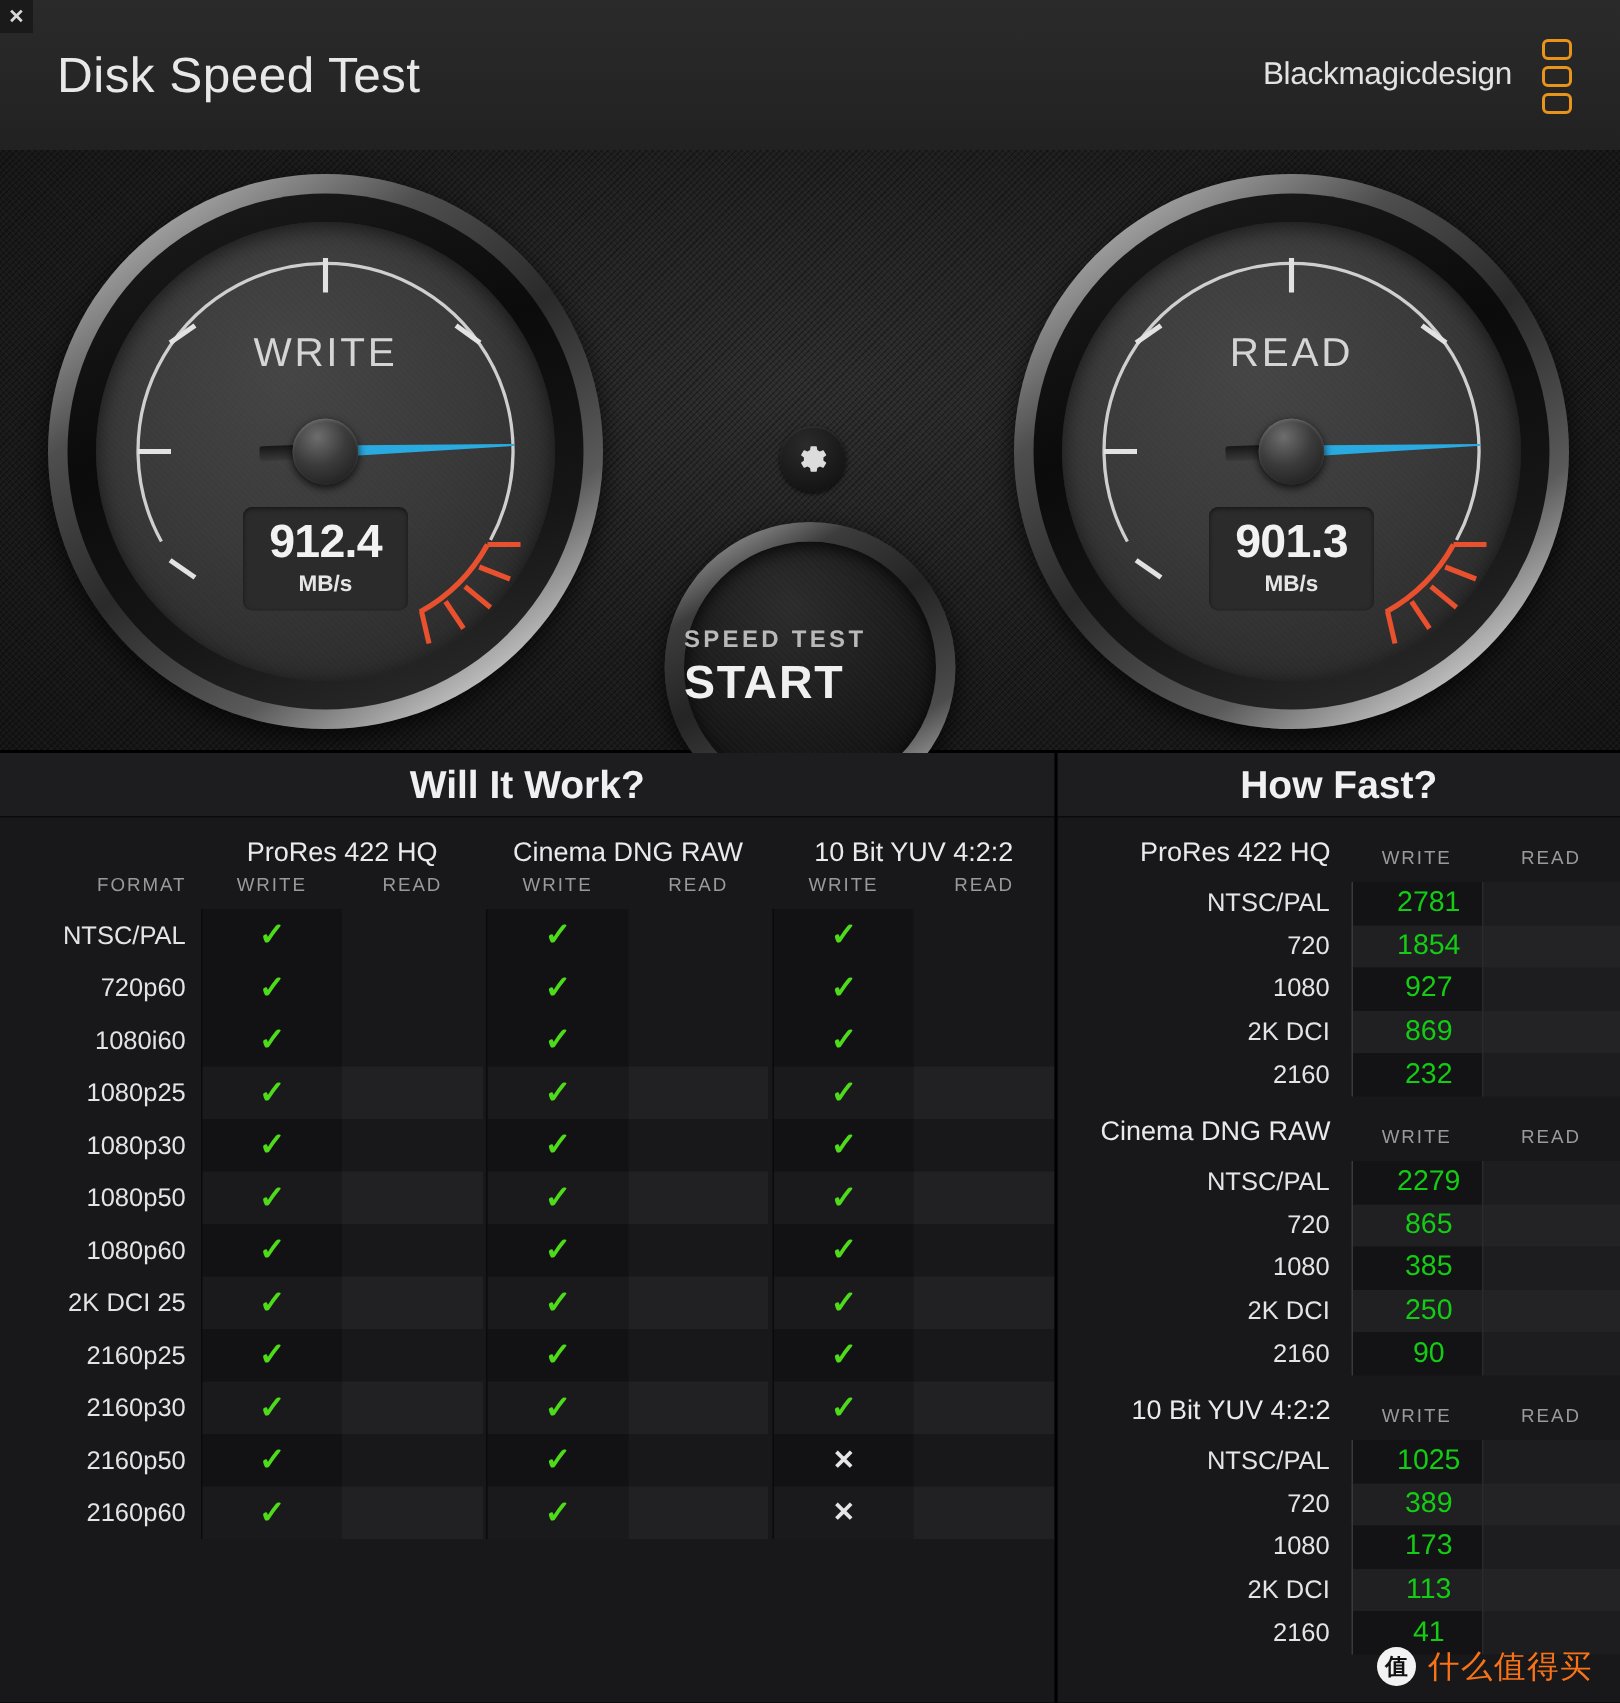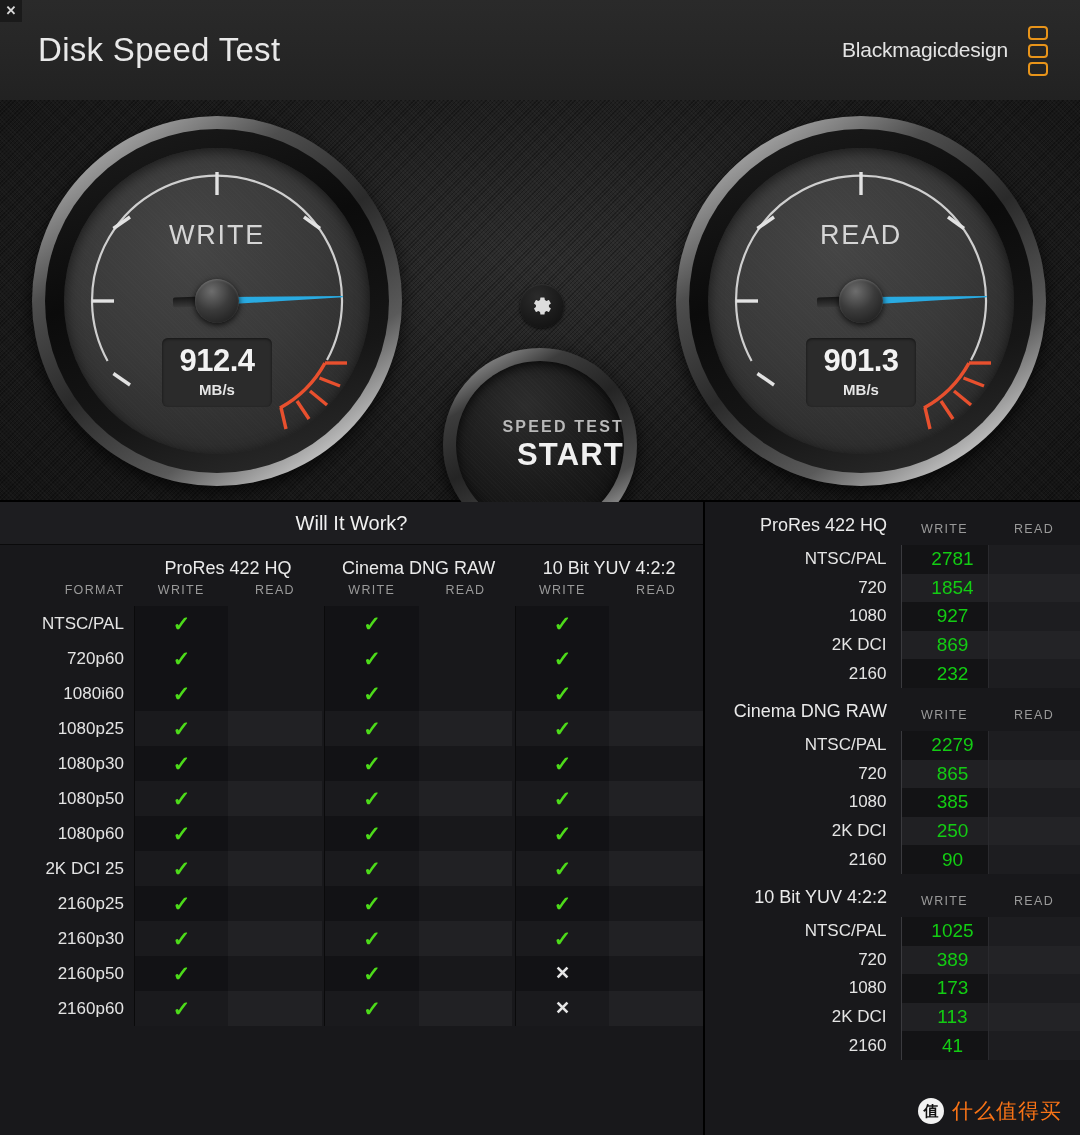--- a/index.html
+++ b/index.html
@@ -132,31 +132,31 @@
     background:linear-gradient(150deg,#d8d8d8 0%,#8e8e8e 10%,#3c3c3c 24%,#242424 45%,#4c4c4c 74%,#b6b6b6 92%,#6a6a6a 100%);
     box-shadow:0 5px 16px rgba(0,0,0,.8);
     display:flex; align-items:center; justify-content:center;
   }
   #start-btn .inner {
     width:168px; height:168px; border-radius:50%;
     background:
       repeating-linear-gradient(45deg, rgba(255,255,255,.016) 0 1px, transparent 1px 3px),
       radial-gradient(circle at 42% 26%, #2c2c2c 0%, #1b1b1b 50%, #0c0c0c 100%);
     box-shadow:inset 0 3px 12px rgba(0,0,0,.8);
-    display:flex; flex-direction:column; align-items:flex-end; justify-content:center;
+    display:flex; flex-direction:column; align-items:flex-start; justify-content:center;
   }
   #start-btn .l1 { font-size:16px; color:#b9b9b9; letter-spacing:2.2px; font-weight:700; }
   #start-btn .l2 { font-size:31px; color:#f0f0f0; letter-spacing:1.2px; font-weight:700; margin-top:1px; }
 
   
   #tables { position:absolute; left:0; top:502px; width:1080px; height:633px; background:#111113; }
 
   .panel-title {
     height:43px; line-height:43px; text-align:center;
-    font-size:20px; font-weight:400; color:#f0f0f0;
+    font-size:26px; font-weight:700; color:#f0f0f0;
     background:#1d1d20; border-bottom:1px solid #0a0a0b;
   }
 
   
   #will-it-work { position:absolute; left:0; top:0; width:703px; height:633px; background:#18181b; }
   #wiw-body { position:relative; }
   .wiw-grid { width:100%; border-collapse:collapse; table-layout:fixed; }
   .wiw-grid col.c-format { width:129px; }
   .wiw-grid col.c-cell   { width:90px; }
   .wiw-grid col.c-gap    { width:3px; }
@@ -514,20 +514,21 @@
               <td class="sep"></td>
               <td class="cell write"><span class="mark-no">✕</span></td>
               <td class="cell read"></td>
             </tr>
           </tbody>
         </table>
       </div>
   </div>
 
   <div id="how-fast">
+    <div class="panel-title">How Fast?</div>
     <div id="hf-body">
         <table class="hf-table">
           <colgroup>
             <col class="c-lab">
             <col class="c-w">
             <col class="c-r">
           </colgroup>
           <tbody>
             <tr>
               <th class="grp">ProRes 422 HQ</th>

